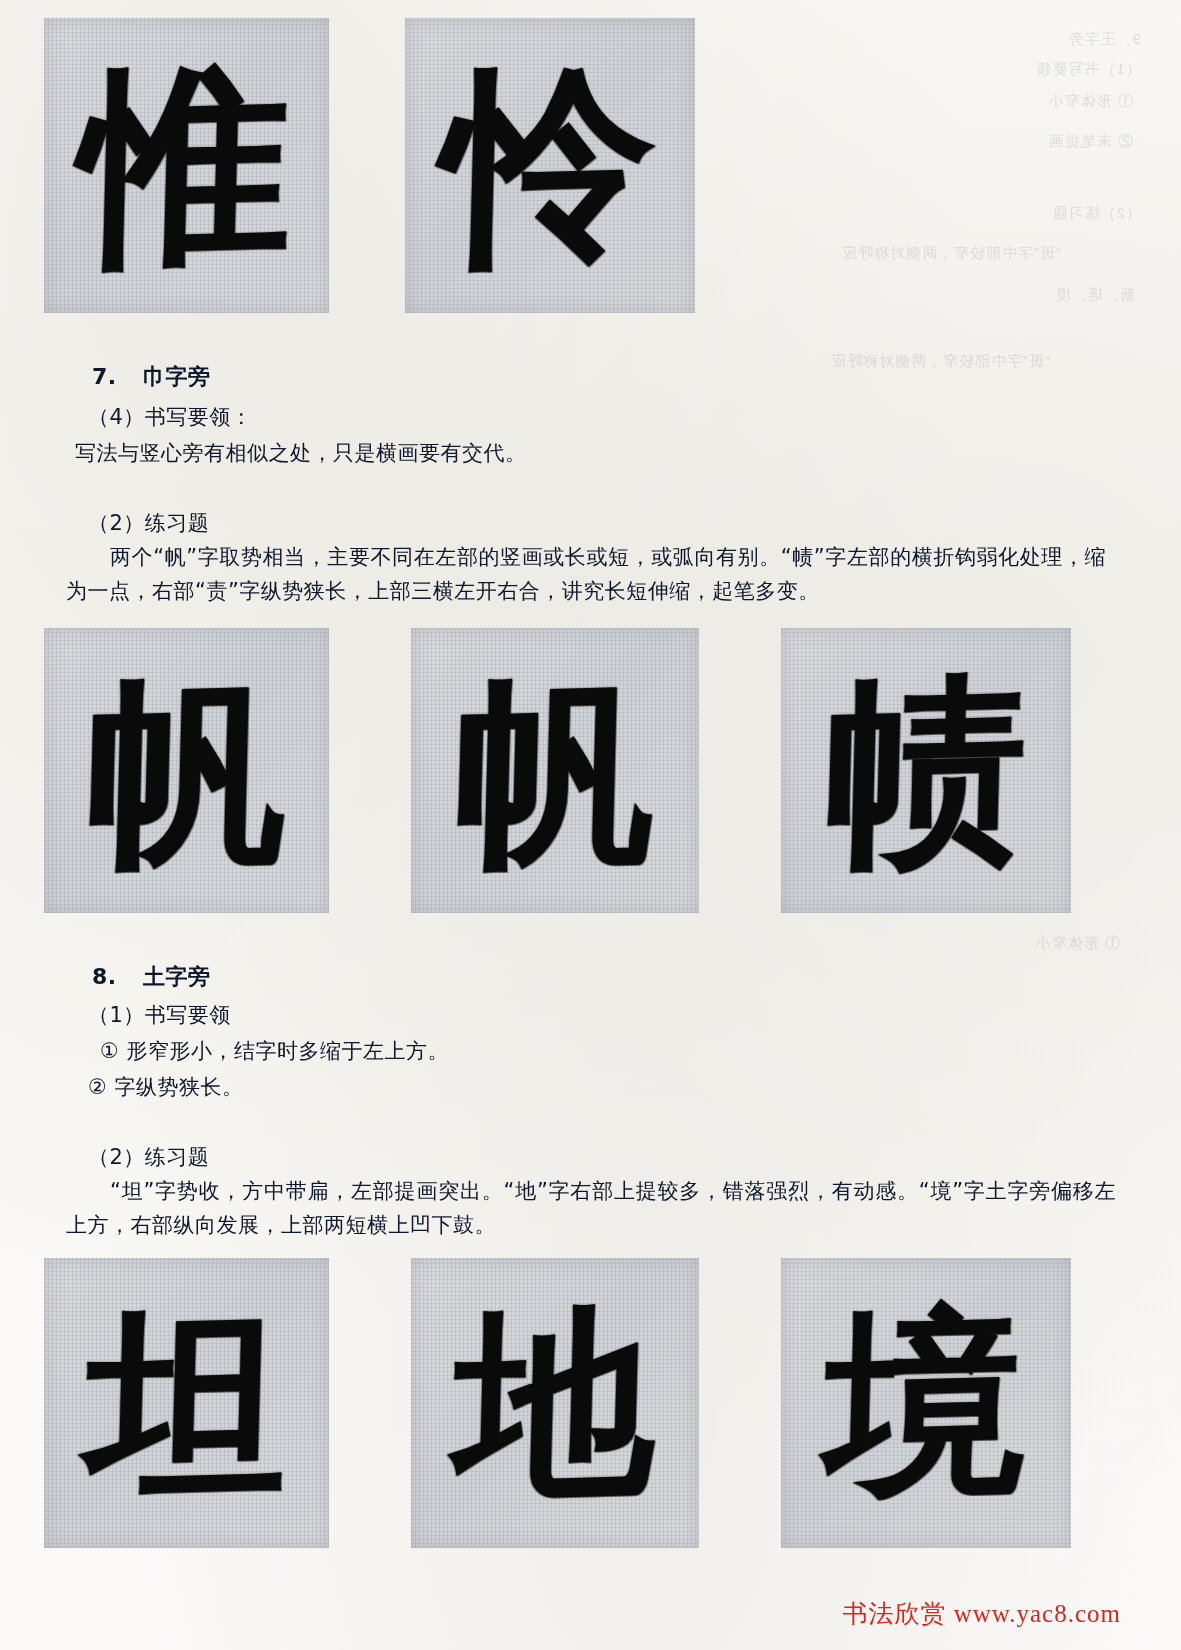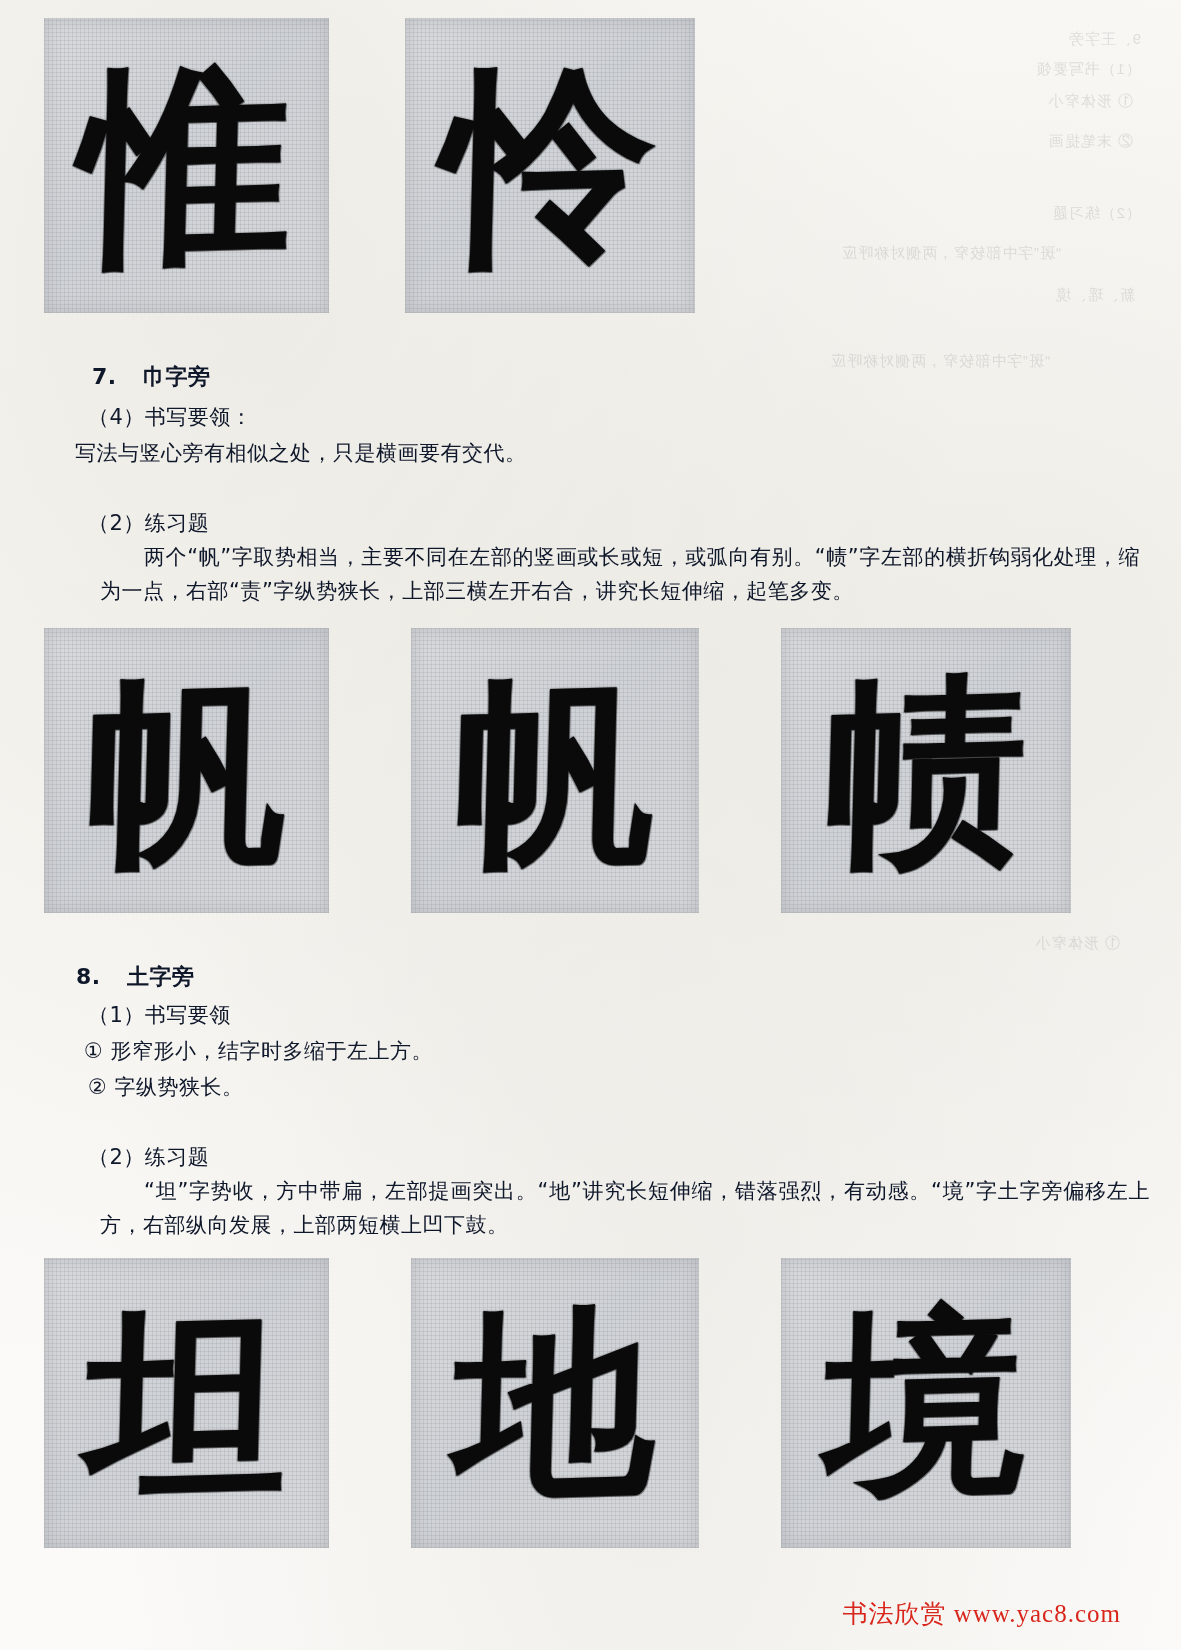--- a/index.html
+++ b/index.html
@@ -79,21 +79,20 @@
     line-height: 34px;
     letter-spacing: 0.5px;
   }
   .heading {
     font-weight: 700;
     font-size: 22px;
   }
   .para {
     width: 1000px;
     text-align: justify;
-    margin-left: 34px;
   }
   .indent { text-indent: 44px; }
 
   .watermark {
     position: absolute;
     right: 60px;
     bottom: 20px;
     color: #d9261c;
     font-family: "Liberation Serif", serif;
     font-size: 25px;
@@ -144,30 +143,30 @@
     <span class="glyph" style="font-size:200px;">帆</span>
   </div>
   <div class="specimen" style="width:288px;height:285px;">
     <span class="glyph" style="font-size:200px;">帆</span>
   </div>
   <div class="specimen" style="width:290px;height:285px;">
     <span class="glyph" style="font-size:200px;">帻</span>
   </div>
 </div>
 
-<div class="txt heading" style="left:76px; top:960px;">
+<div class="txt heading" style="left:92px; top:960px;">
   <span>8.</span>
   <span style="display:inline-block;width:10px;"></span>
   <span>土字旁</span>
 </div>
 <div class="txt" style="left:88px; top:998px;">（1）书写要领</div>
-<div class="txt" style="left:84px; top:1034px;">① 形窄形小，结字时多缩于左上方。</div>
+<div class="txt" style="left:100px; top:1034px;">① 形窄形小，结字时多缩于左上方。</div>
 <div class="txt" style="left:88px; top:1070px;">② 字纵势狭长。</div>
 <div class="txt" style="left:88px; top:1140px;">（2）练习题</div>
-<div class="txt para indent" style="left:66px; top:1174px; width:1050px;">“坦”字势收，方中带扁，左部提画突出。“地”讲究长短伸缩，错落强烈，有动感。“境”字土字旁偏移左上方，右部纵向发展，上部两短横上凹下鼓。</div>
+<div class="txt para indent" style="left:66px; top:1174px; width:1050px;">“坦”字势收，方中带扁，左部提画突出。“地”字右部上提较多，错落强烈，有动感。“境”字土字旁偏移左上方，右部纵向发展，上部两短横上凹下鼓。</div>
 
 <div class="specimen-row" style="left:44px; top:1258px; gap:82px;">
   <div class="specimen" style="width:285px;height:290px;">
     <span class="glyph" style="font-size:200px;">坦</span>
   </div>
   <div class="specimen" style="width:288px;height:290px;">
     <span class="glyph" style="font-size:200px;">地</span>
   </div>
   <div class="specimen" style="width:290px;height:290px;">
     <span class="glyph" style="font-size:200px;">境</span>

